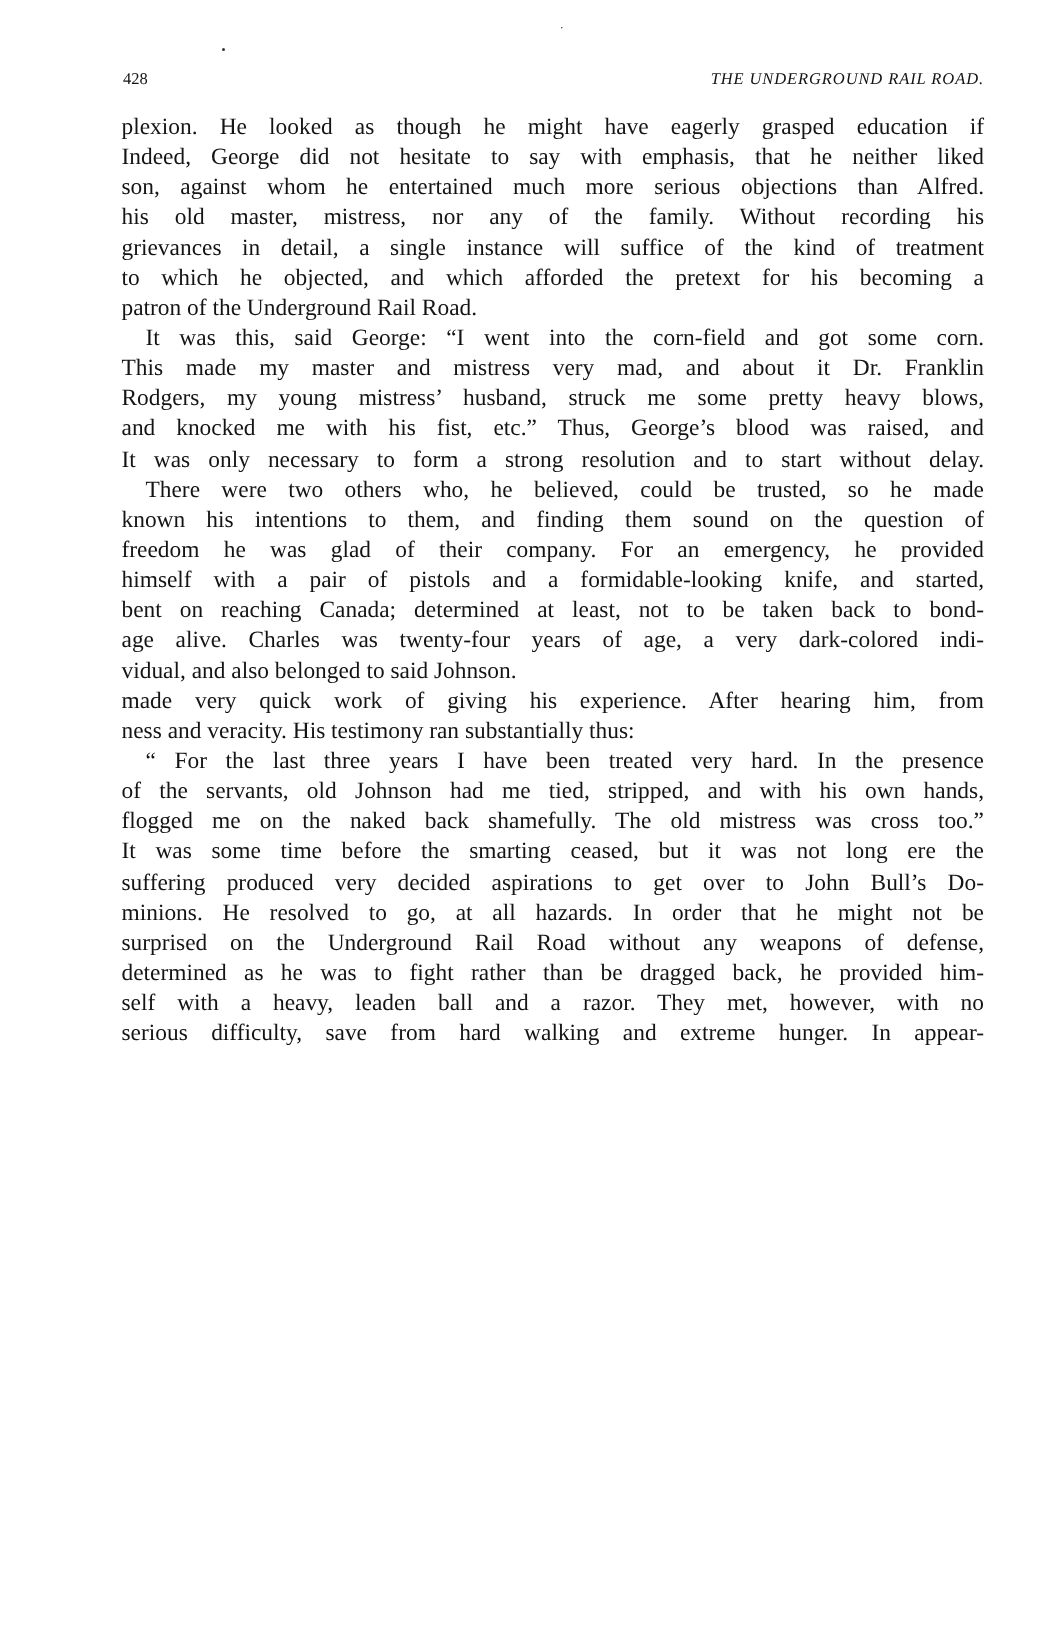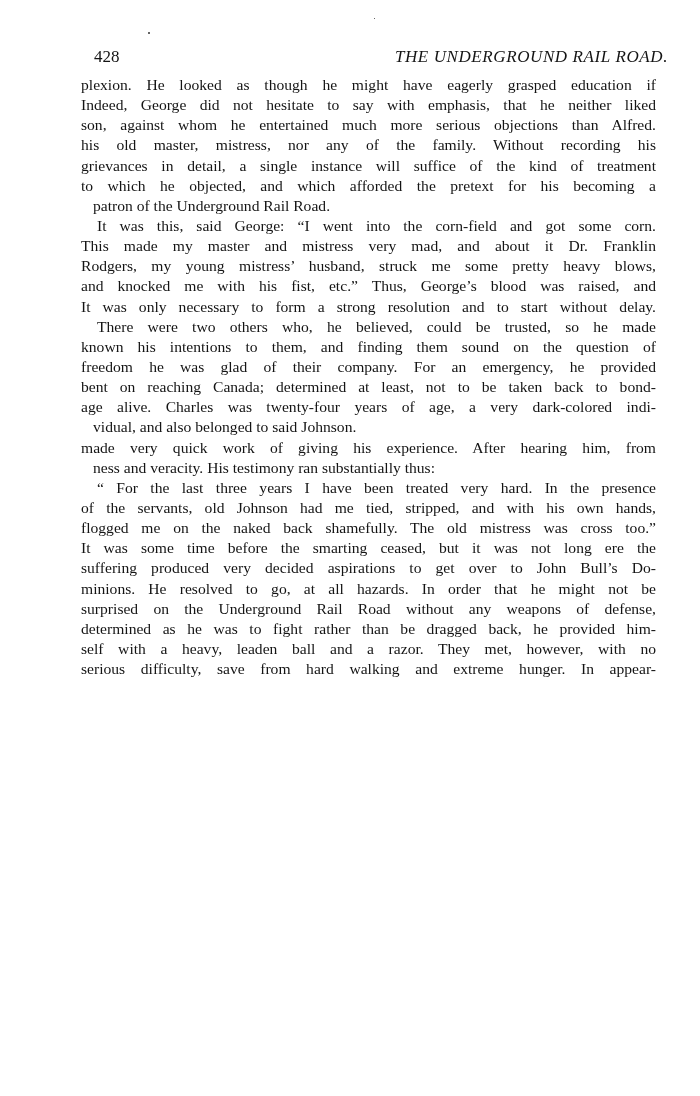--- a/index.html
+++ b/index.html
@@ -1,26 +1,26 @@
 <!DOCTYPE html>
 <html><head>
 <meta charset="utf-8">
 <style>
   html, body { margin: 0; padding: 0; background: #ffffff; }
   body { width: 700px; height: 1096px; position: relative; overflow: hidden;
          font-family: "Liberation Serif", "DejaVu Serif", serif; color: #141414; }
   .speck { position: absolute; width: 2px; height: 2px; background: #333; border-radius: 1px; }
-  .header { position: absolute; top: 47px; left: 94px; width: 574px; height: 20px; font-size: 17px; }
+  .header { position: absolute; top: 47px; left: 82px; width: 574px; height: 20px; font-size: 11px; }
   .pgnum { position: absolute; left: 0; top: 0; }
   .running { position: absolute; left: 0; right: 0; top: 0; text-align: right; font-style: italic;
              letter-spacing: 0.6px; padding-left: 10px; }
   .body-text { position: absolute; top: 75px; left: 81px; width: 575px; }
   .line { height: 20.15px; line-height: 20.15px; font-size: 15.6px; white-space: nowrap;
           text-align: justify; text-align-last: justify; }
-  .line.last { text-align-last: left; margin-left: 12px; }
+  .line.last { text-align-last: left; }
   .line.indent { padding-left: 16px; }
   .sc { font-variant: small-caps; }
 </style>
 </head>
 <body>
 
 <div class="speck" style="left:148px;top:32px;"></div>
 <div class="speck" style="left:374px;top:18px;width:1px;height:1px;"></div>
 
 <div class="header">
@@ -37,20 +37,21 @@
     <div class="line"><span>to which he objected, and which afforded the pretext for his becoming a</span></div>
     <div class="line last"><span>patron of the Underground Rail Road.</span></div>
     <div class="line indent"><span>It was this, said George: “I went into the corn-field and got some corn.</span></div>
     <div class="line"><span>This made my master and mistress very mad, and about it Dr. Franklin</span></div>
     <div class="line"><span>Rodgers, my young mistress’ husband, struck me some pretty heavy blows,</span></div>
     <div class="line"><span>and knocked me with his fist, etc.”  Thus, George’s blood was raised, and</span></div>
     <div class="line"><span>It was only necessary to form a strong resolution and to start without delay.</span></div>
     <div class="line indent"><span>There were two others who, he believed, could be trusted, so he made</span></div>
     <div class="line"><span>known his intentions to them, and finding them sound on the question of</span></div>
     <div class="line"><span>freedom he was glad of their company.  For an emergency, he provided</span></div>
+    <div class="line"><span>himself with a pair of pistols and a formidable-looking knife, and started,</span></div>
     <div class="line"><span>bent on reaching Canada; determined at least, not to be taken back to bond-</span></div>
     <div class="line"><span>age alive.  Charles was twenty-four years of age, a very dark-colored indi-</span></div>
     <div class="line last"><span>vidual, and also belonged to said Johnson.</span></div>
     <div class="line"><span>made very quick work of giving his experience.  After hearing him, from</span></div>
     <div class="line last"><span>ness and veracity.  His testimony ran substantially thus:</span></div>
     <div class="line indent"><span>“ For the last three years I have been treated very hard.  In the presence</span></div>
     <div class="line"><span>of the servants, old Johnson had me tied, stripped, and with his own hands,</span></div>
     <div class="line"><span>flogged me on the naked back shamefully.  The old mistress was cross too.”</span></div>
     <div class="line"><span>It was some time before the smarting ceased, but it was not long ere the</span></div>
     <div class="line"><span>suffering produced very decided aspirations to get over to John Bull’s Do-</span></div>

